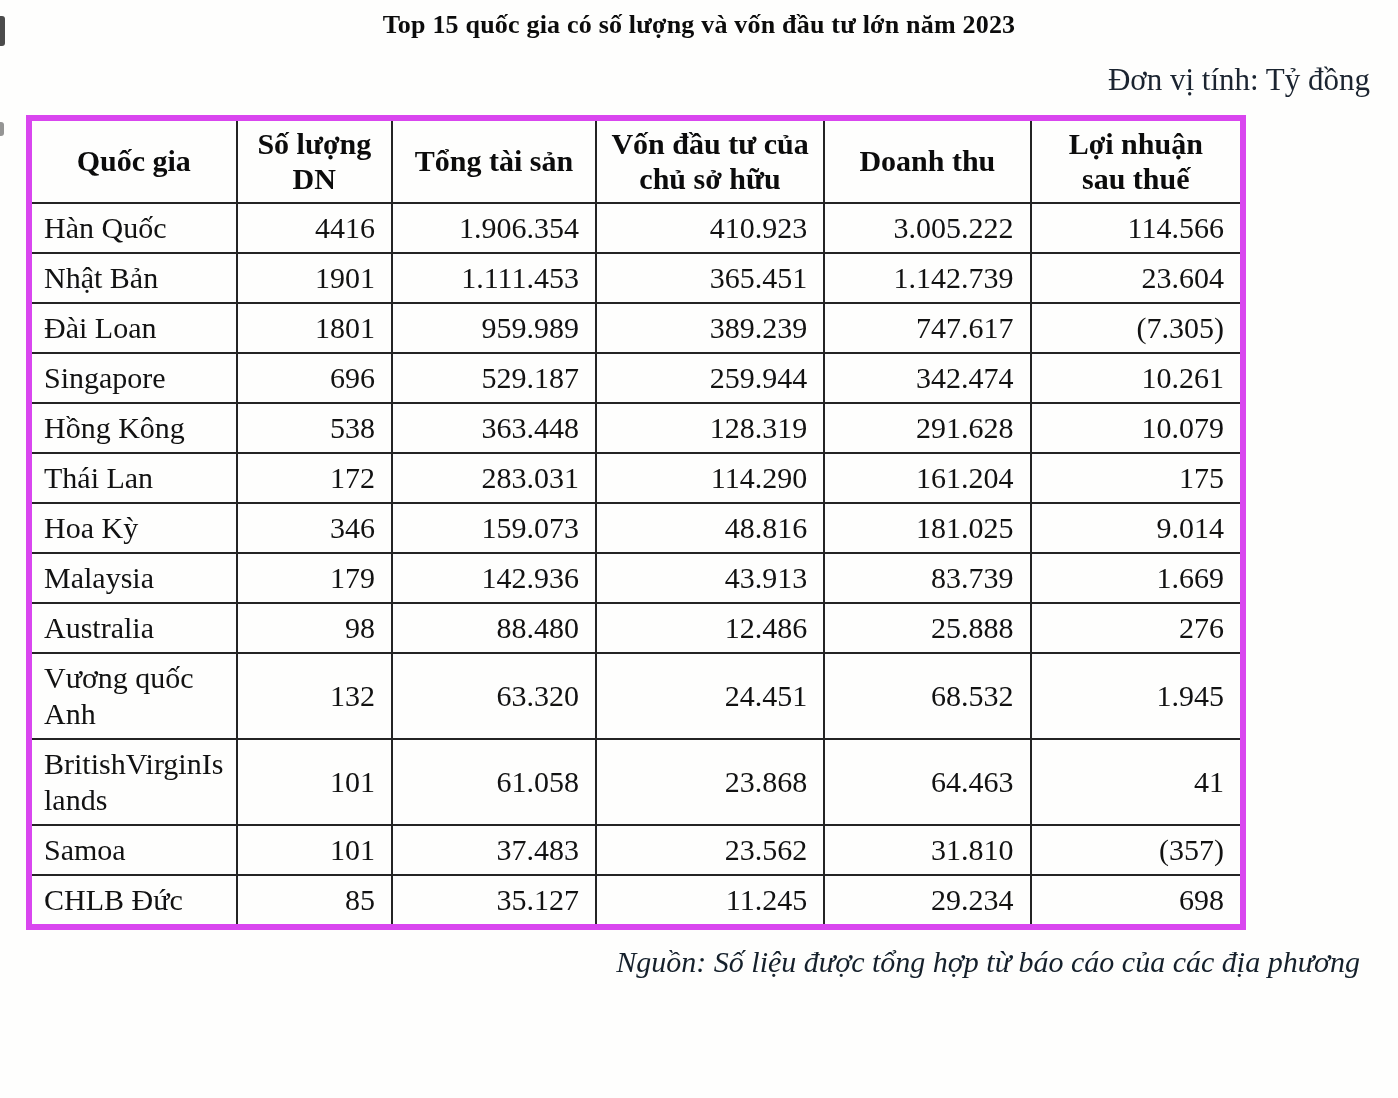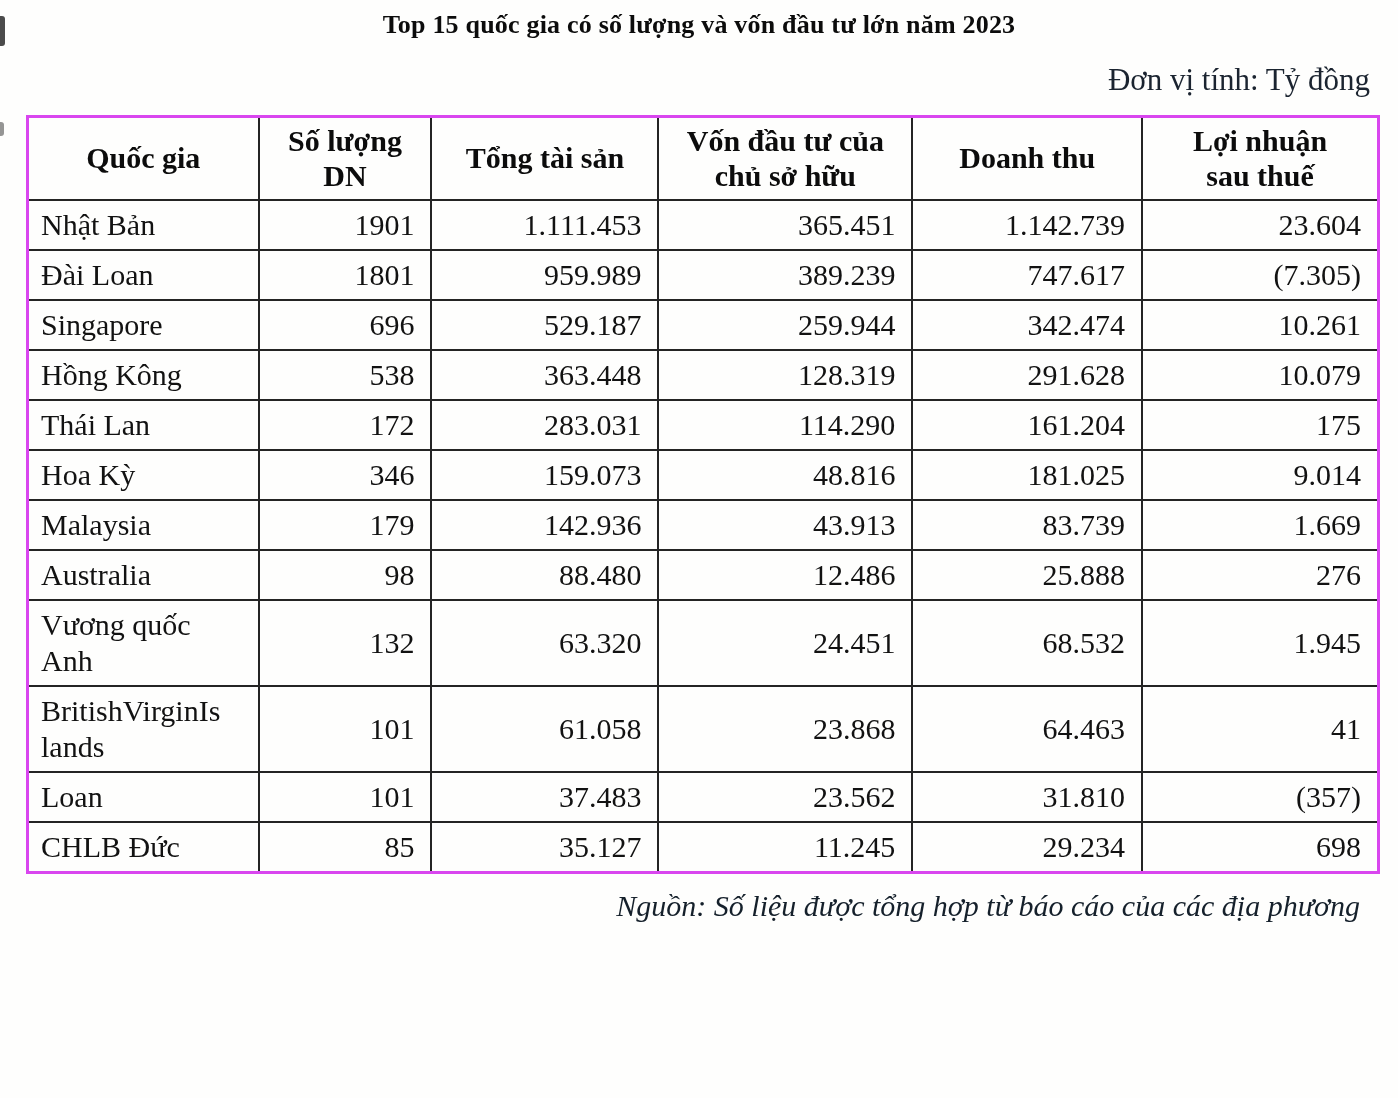--- a/index.html
+++ b/index.html
@@ -32,23 +32,23 @@
   }
   .unit-note {
     margin: 22px 28px 0 0;
     text-align: right;
     font-size: 31px;
     color: #1b2430;
   }
   table.data {
     border-collapse: collapse;
     table-layout: fixed;
-    width: 1354px;
+    width: 1220px;
     margin: 17px 0 0 26px;
-    border: 3px solid #d946ef;
+    border: 6px solid #d946ef;
   }
   table.data th, table.data td {
     border: 2px solid #242424;
   }
   table.data th {
     font-weight: bold;
     font-size: 30px;
     line-height: 1.16;
     text-align: center;
     vertical-align: middle;
@@ -110,20 +110,28 @@
         <th>Tổng tài sản</th>
         <th>Vốn đầu tư của
 chủ sở hữu</th>
         <th>Doanh thu</th>
         <th>Lợi nhuận
 sau thuế</th>
       </tr>
   </thead>
   <tbody id="body-rows">
       <tr>
+        <td class="country">Hàn Quốc</td>
+        <td class="num">4416</td>
+        <td class="num">1.906.354</td>
+        <td class="num">410.923</td>
+        <td class="num">3.005.222</td>
+        <td class="num">114.566</td>
+      </tr>
+      <tr>
         <td class="country">Nhật Bản</td>
         <td class="num">1901</td>
         <td class="num">1.111.453</td>
         <td class="num">365.451</td>
         <td class="num">1.142.739</td>
         <td class="num">23.604</td>
       </tr>
       <tr>
         <td class="country">Đài Loan</td>
         <td class="num">1801</td>
@@ -192,21 +200,21 @@
       <tr>
         <td class="country">BritishVirginIs
 lands</td>
         <td class="num">101</td>
         <td class="num">61.058</td>
         <td class="num">23.868</td>
         <td class="num">64.463</td>
         <td class="num">41</td>
       </tr>
       <tr>
-        <td class="country">Loan</td>
+        <td class="country">Samoa</td>
         <td class="num">101</td>
         <td class="num">37.483</td>
         <td class="num">23.562</td>
         <td class="num">31.810</td>
         <td class="num">(357)</td>
       </tr>
       <tr>
         <td class="country">CHLB Đức</td>
         <td class="num">85</td>
         <td class="num">35.127</td>

